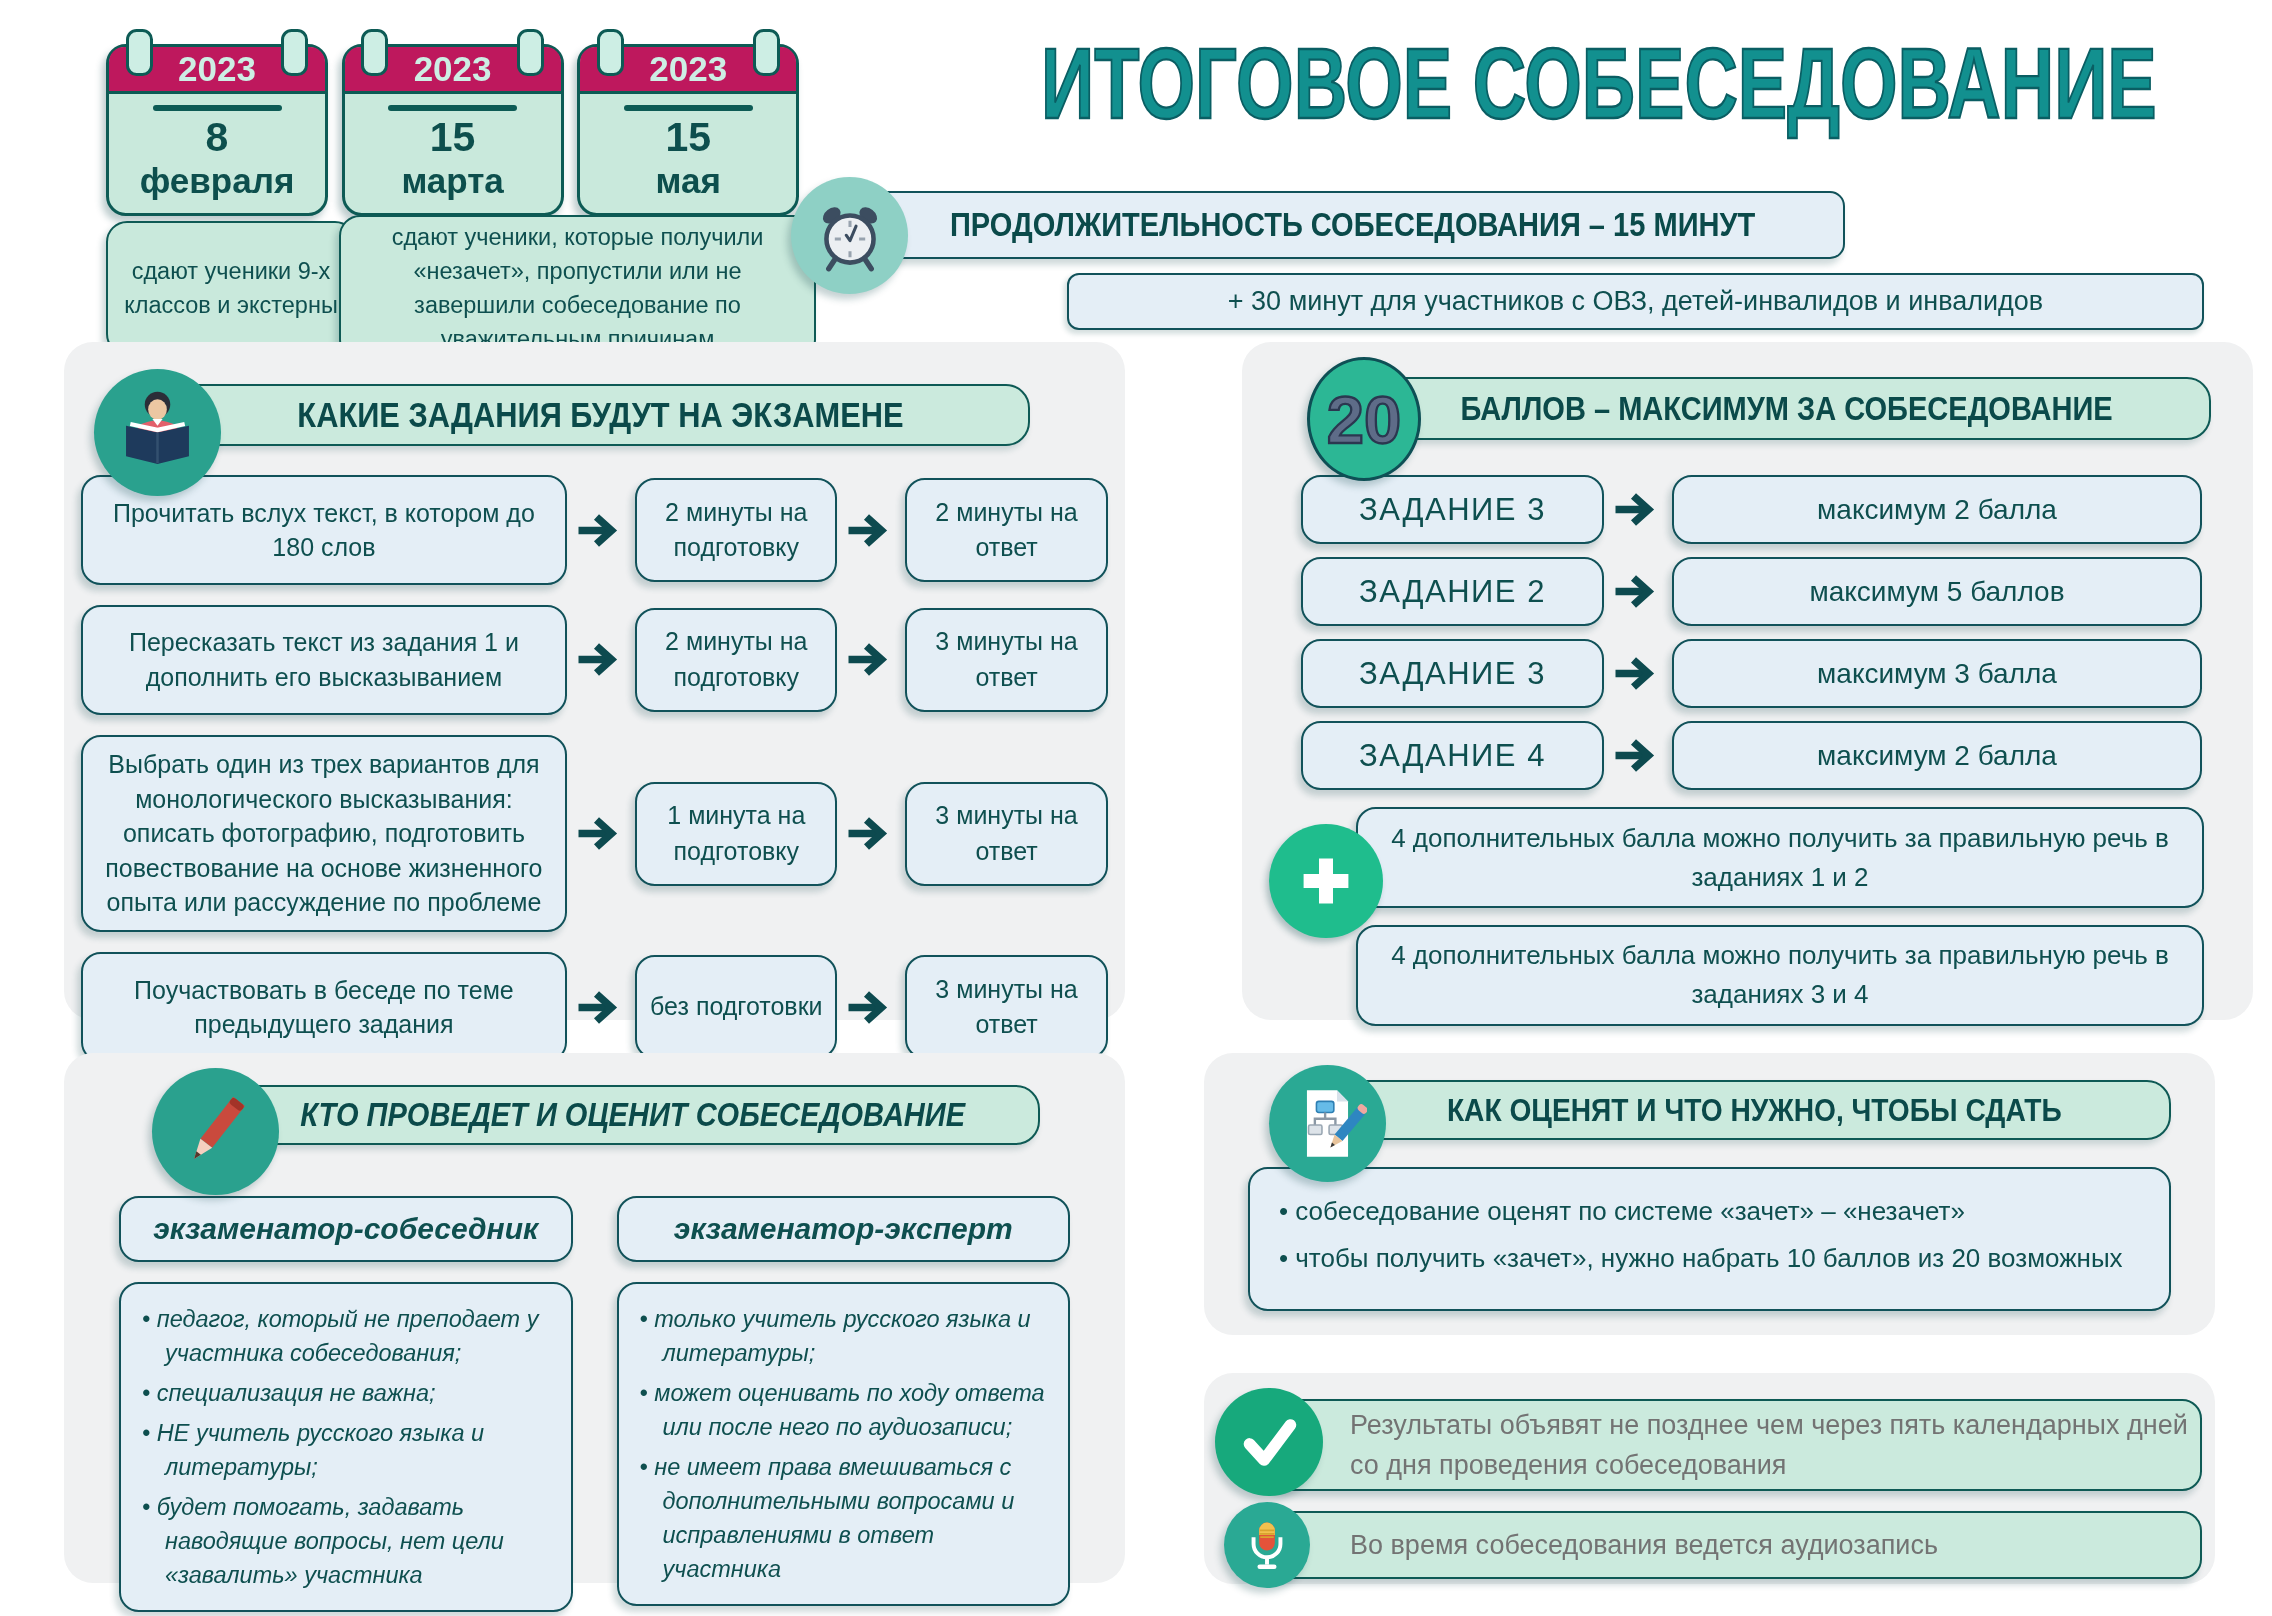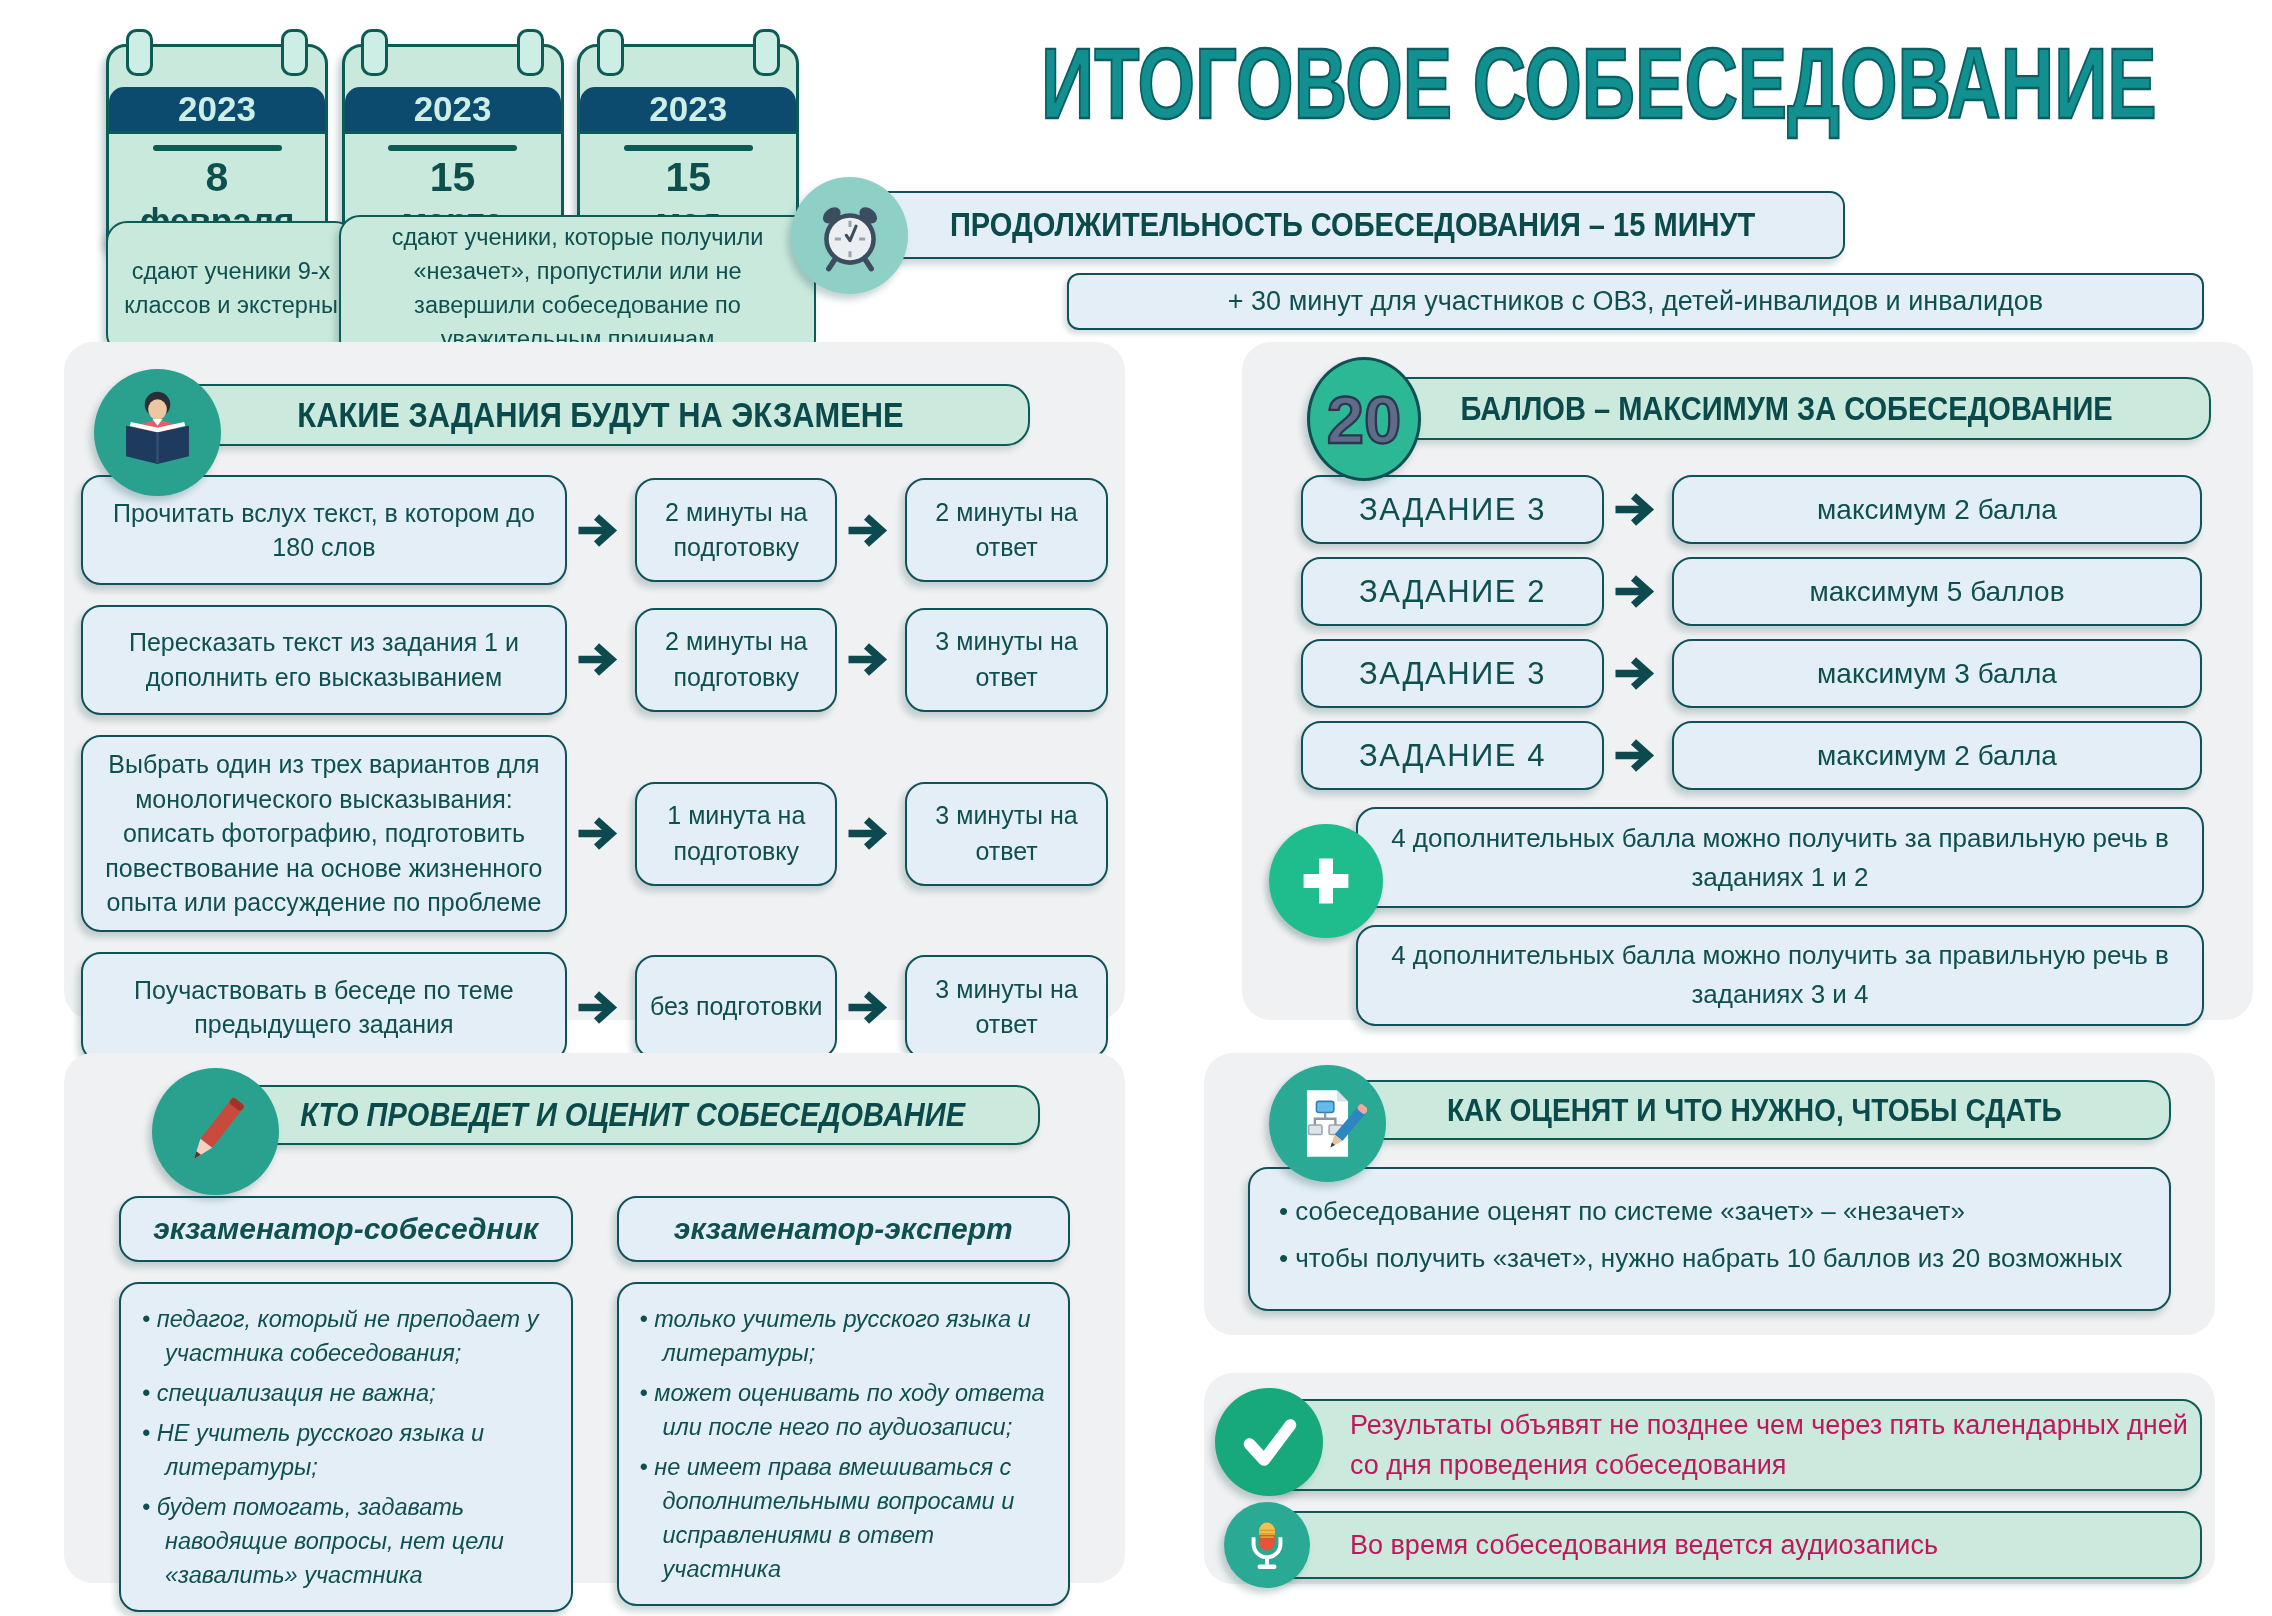--- a/index.html
+++ b/index.html
@@ -3,21 +3,21 @@
 <meta charset="utf-8">
 <style>
   html,body{margin:0;padding:0;background:#ffffff;}
   body{width:2273px;height:1617px;position:relative;overflow:hidden;
        font-family:"Liberation Sans","DejaVu Sans",sans-serif;color:#0e4f4f;}
   .abs{position:absolute;}
   .flexc{display:flex;align-items:center;justify-content:center;}
   .box-blue{background:#e4eef6;border:2.3px solid #11525a;border-radius:19.7px;
             box-shadow:-3.8px 5.3px 6.8px rgba(23,76,79,.2);color:#0e4f4f;}
   .box-mint{background:#cbeadd;border:2.3px solid #0e5a55;border-radius:19.7px;
-            box-shadow:-3.8px 5.3px 6.8px rgba(23,76,79,.2);color:#be185d;}
+            box-shadow:-3.8px 5.3px 6.8px rgba(23,76,79,.2);color:#737373;}
   .panel{background:#f0f1f2;border-radius:29px;}
   .pill{background:#cbeadd;border:2.3px solid #0e5a55;border-radius:24px;
         box-shadow:-3px 4.5px 6px rgba(23,76,79,.18);
         display:flex;align-items:center;justify-content:center;
         font-weight:bold;color:#0b4a4a;}
   .cx{display:inline-block;transform:scaleX(0.88);white-space:nowrap;}
   .icon-circle{border-radius:50%;display:flex;align-items:center;justify-content:center;
                box-shadow:-3.8px 5.3px 7.6px rgba(23,76,79,.25);z-index:5;}
   .trow{display:flex;align-items:center;}
   .task{width:485px;min-height:85px;padding:10.6px 13.6px;font-size:25px;line-height:1.38;
@@ -35,22 +35,22 @@
   .col-title{height:62px;font-weight:bold;font-size:30px;
              display:flex;align-items:center;justify-content:center;margin-top:13px;}
   ul.blist{list-style:none;margin:0;padding:0;font-size:23.5px;line-height:1.45;}
   ul.blist li{padding-left:23px;text-indent:-23px;margin-bottom:6px;}
   ul.blist li::before{content:"• ";}
   ul.blist2{list-style:none;margin:0;padding:0;font-size:26px;line-height:1.5;}
   ul.blist2 li{padding-left:26px;text-indent:-26px;margin-bottom:7.6px;}
   ul.blist2 li::before{content:"• ";}
   .cal{position:relative;width:216px;border:3px solid #0d5b55;border-radius:19.7px;
        background:#c9e9dc;box-shadow:-3.8px 6px 7.6px rgba(23,76,79,.28);}
-  .cal-top{height:44px;background:#0c4a6e;border-bottom:3px solid #0d5b55;
-           border-radius:15px 15px 0 0;display:flex;align-items:center;justify-content:center;margin-top:40px;}
+  .cal-top{height:44px;background:#be185d;border-bottom:3px solid #0d5b55;
+           border-radius:15px 15px 0 0;display:flex;align-items:center;justify-content:center;}
   .cal-top span{color:#cdeee4;font-weight:bold;font-size:35px;}
   .ring{position:absolute;top:-18px;width:21px;height:41px;background:#cdeee4;
         border:3px solid #0d5b55;border-radius:10.6px;z-index:4;}
   .cal-rule{width:129px;height:6px;background:#0d5b55;border-radius:3px;margin:10.6px auto 3px;}
   .cal-day{font-size:41px;font-weight:bold;text-align:center;color:#0d4f4d;}
   .cal-month{font-size:35px;font-weight:bold;text-align:center;color:#0d4f4d;padding-bottom:12px;}
   .note{background:#c9e9dc;border:2.3px solid #0e5a55;border-radius:21px;
         box-shadow:-3.8px 5.3px 6.8px rgba(23,76,79,.22);
         display:flex;align-items:center;justify-content:center;text-align:center;
         font-size:23.5px;line-height:1.45;padding:7.6px 15px;color:#0e4f4f;}

